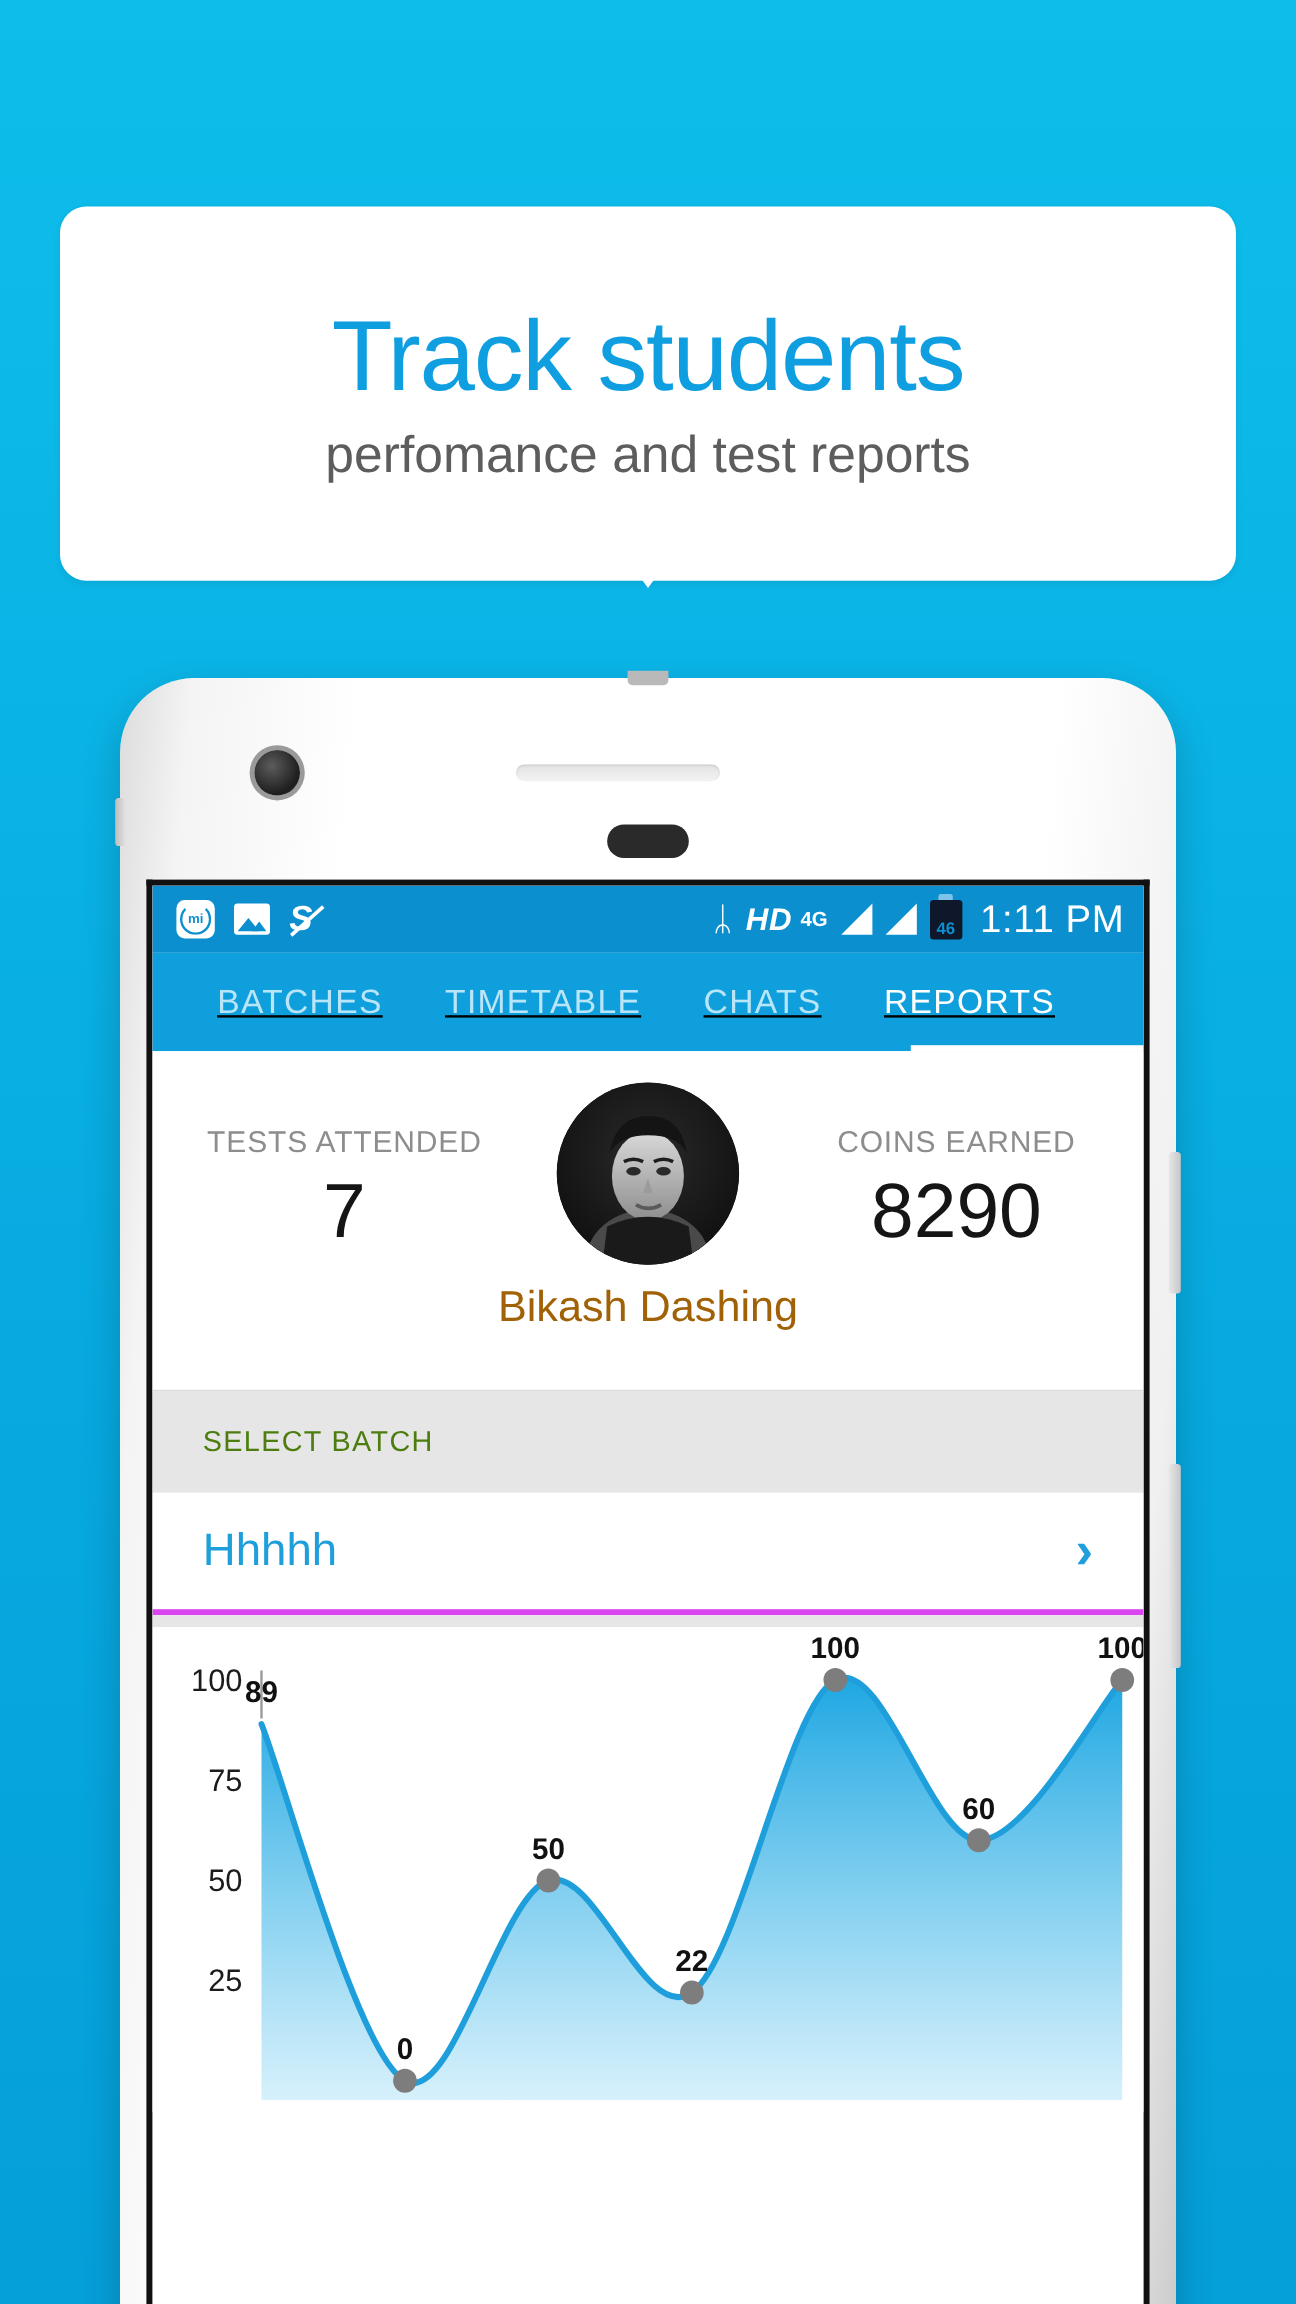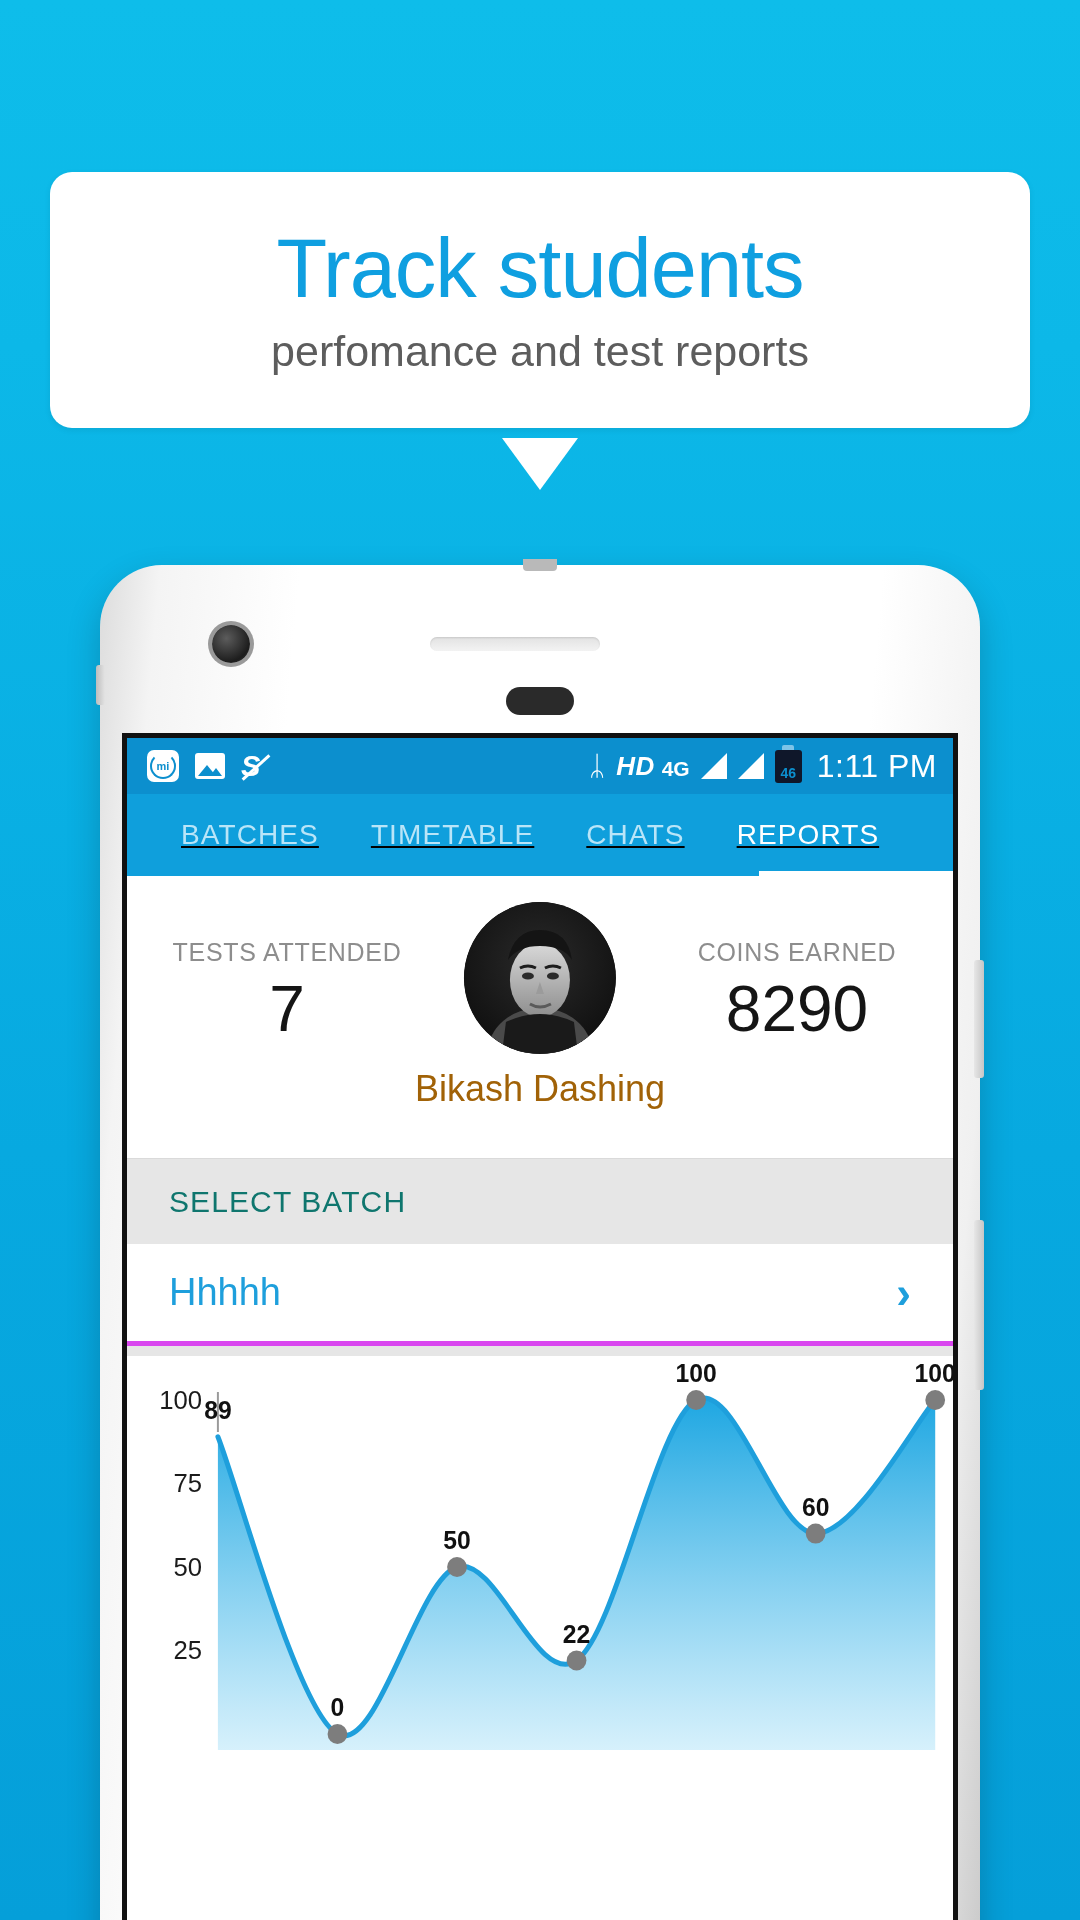--- a/index.html
+++ b/index.html
@@ -5,21 +5,21 @@
   * { margin:0; padding:0; box-sizing:border-box; }
   html,body { width:1080px; height:1920px; overflow:hidden; }
   body {
     font-family: "Liberation Sans", sans-serif;
     background: linear-gradient(180deg, #0ebdea 0%, #0cb8e8 18%, #07a9e0 60%, #059fd9 100%);
     position:relative;
   }
 
   
   .bubble {
-    position:absolute; left:50px; top:172px; width:980px; height:256px;
+    position:absolute; left:50px; top:172px; width:980px; height:312px;
     background:#ffffff; border-radius:22px;
     box-shadow:0 2px 6px rgba(0,0,0,0.08);
     display:flex; flex-direction:column; align-items:center; justify-content:center;
   }
   .bubble-tail {
     position:absolute; left:50%; top:438px; transform:translateX(-50%);
     width:0; height:0;
     border-left:38px solid transparent;
     border-right:38px solid transparent;
     border-top:52px solid #ffffff;
@@ -100,21 +100,21 @@
     border-left:6px solid transparent; border-right:6px solid transparent;
     border-bottom:8px solid #0c8fce;
   }
   .ic-sync { font-size:29px; line-height:1; font-style:italic; font-weight:bold; position:relative; }
   .ic-sync::after {
     content:""; position:absolute; left:-3px; top:50%; width:36px; height:3px;
     background:#fff; transform:rotate(-42deg);
   }
   .ic-bt { font-size:27px; line-height:1; }
   .sb-hd { font-size:26px; font-style:italic; font-weight:bold; letter-spacing:0.5px; }
-  .sb-4g { font-size:21px; font-weight:bold; align-self:flex-start; margin-top:9px; margin-left:-4px; }
+  .sb-4g { font-size:17px; font-weight:bold; align-self:flex-start; margin-top:9px; margin-left:-4px; }
   .sig { width:0; height:0; border-left:26px solid transparent; border-bottom:26px solid #fff; }
   .bat {
     width:27px; height:33px; background:#0f172a; border-radius:3px; position:relative;
     display:flex; align-items:flex-end; justify-content:center; color:#0c8fce;
     font-size:14px; font-weight:bold; padding-bottom:2px;
   }
   .bat::before {
     content:""; position:absolute; top:-5px; left:50%; transform:translateX(-50%);
     width:12px; height:5px; background:#7ec4e8; border-radius:2px 2px 0 0;
   }
@@ -151,21 +151,21 @@
     background:#111; margin:0 auto;
   }
   .avatar svg { display:block; width:152px; height:152px; }
   .uname { margin-top:14px; font-size:36px; color:#a16207; white-space:nowrap; }
 
   
   .section-head {
     height:86px; background:#e6e6e6; display:flex; align-items:center; padding-left:42px;
     border-top:1px solid #dadada;
   }
-  .section-head span { color:#0f766e; font-size:30px; letter-spacing:1.1px; }
+  .section-head span { color:#4d7c0f; font-size:24px; letter-spacing:1.1px; }
   .batch-row {
     height:102px; background:#fff; display:flex; align-items:center;
     padding:0 42px; justify-content:space-between; border-bottom:5px solid #d946ef;
   }
   .batch-name { color:#1e9fdc; font-size:38px; }
   .chev { color:#1e9fdc; font-size:44px; font-weight:bold; line-height:1; }
 
   
   .chart-wrap { background:#fff; position:relative; height:404px; }
   .chart-sep { height:10px; background:#e6e6e6; }

